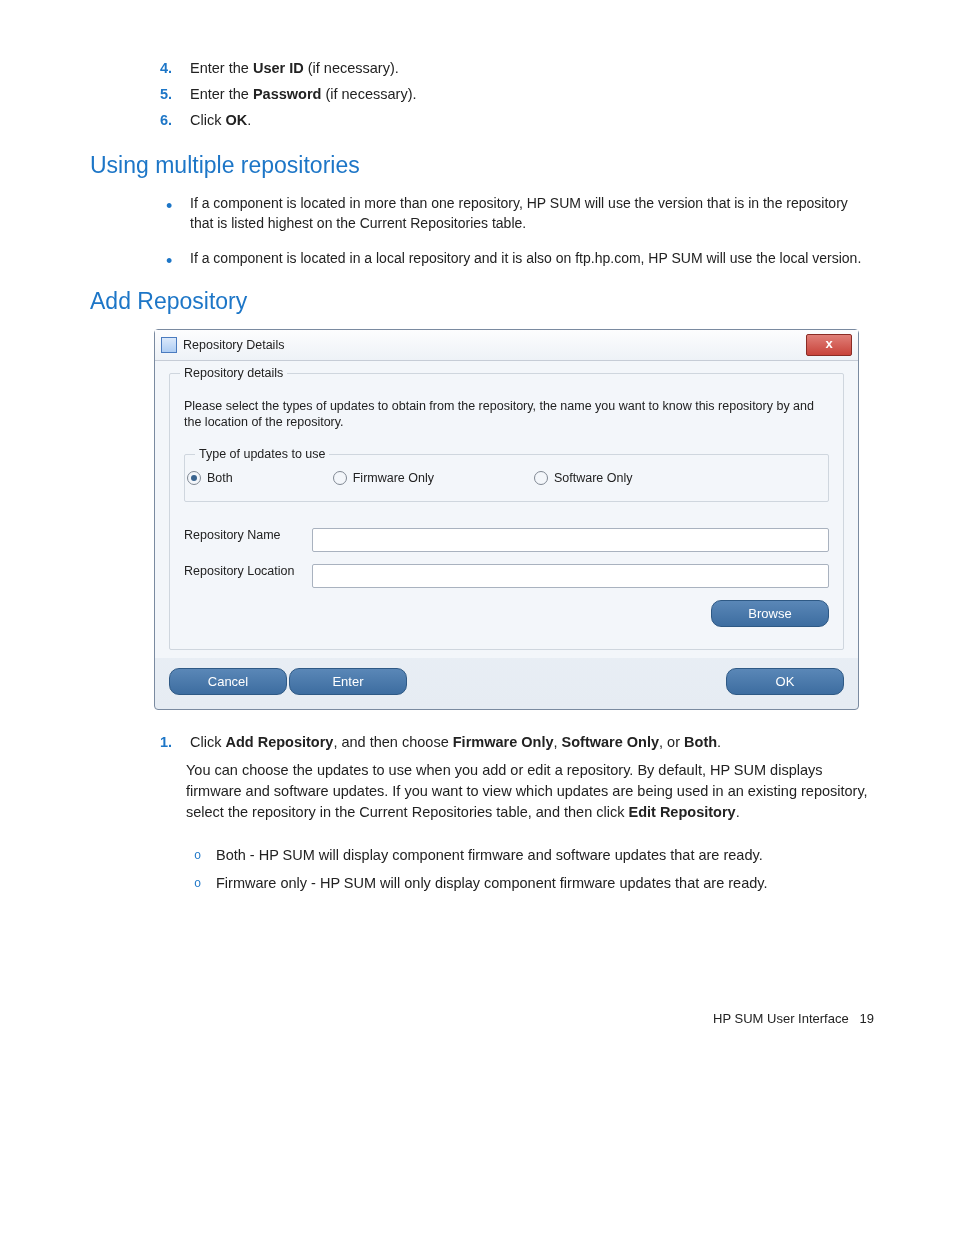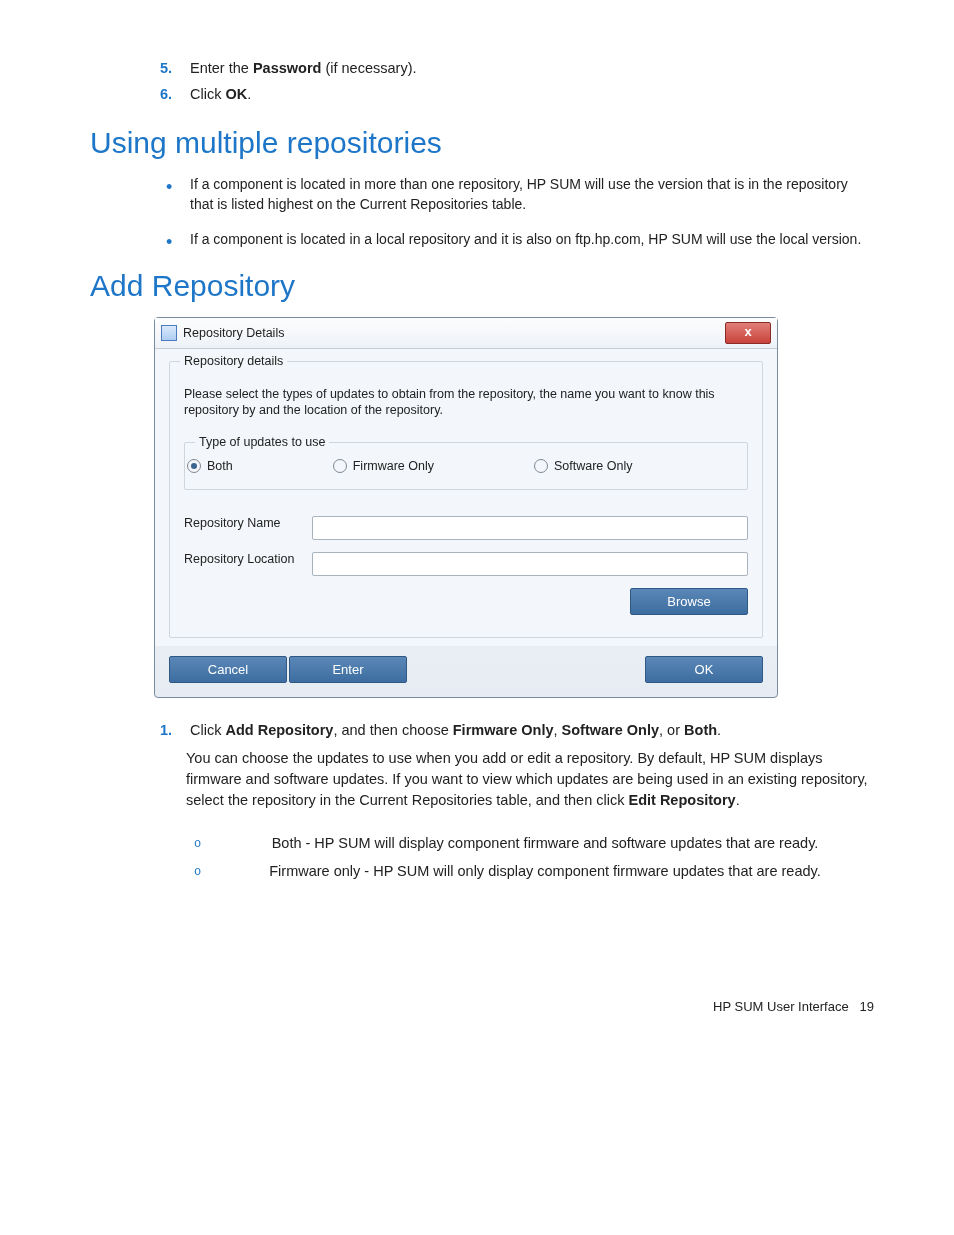--- a/index.html
+++ b/index.html
@@ -12,33 +12,33 @@
   }
   .page {
     padding: 60px 80px 40px 90px;
   }
   .ol-top { list-style: none; padding-left: 70px; margin: 0 0 24px 0; }
   .ol-top li { margin-bottom: 10px; font-size: 14.5px; }
   .ol-top .num { color: #1d76c7; font-weight: bold; display: inline-block; width: 26px; }
   h2.section {
     font-family: Arial, sans-serif;
     font-weight: 300;
-    font-size: 30px;
+    font-size: 23px;
     color: #1d76c7;
     margin: 20px 0 14px 0;
   }
   .para { margin: 0 0 12px 66px; font-size: 14.5px; line-height: 1.45; }
   .ul-bul { list-style: none; padding-left: 100px; margin: 0 0 20px 0; }
   .ul-bul li { position: relative; margin-bottom: 14px; font-size: 14px; line-height: 1.45; }
   .ul-bul li::before { content: "•"; color: #1d76c7; position: absolute; left: -24px; font-size: 18px; }
-  .ul-sub { list-style: none; padding-left: 126px; margin: 10px 0 20px 0; text-align: center; }
+  .ul-sub { list-style: none; padding-left: 126px; margin: 10px 0 20px 0; }
   .ul-sub li { position: relative; margin-bottom: 12px; font-size: 14.5px; }
   .ul-sub li::before { content: "o"; color: #1d76c7; position: absolute; left: -22px; font-size: 12px; font-family: "Courier New", monospace; top: 2px; }
   
-  .dialog-wrap { margin: 10px 0 24px 64px; width: 624px; }
+  .dialog-wrap { margin: 10px 0 24px 64px; width: 705px; }
   .dialog {
     border: 1px solid #7a8aa0;
     border-radius: 4px;
     background: linear-gradient(#f4f7fb, #e6ecf3);
     font-family: "Segoe UI", Tahoma, sans-serif;
     font-size: 12.5px;
     color: #222;
     box-shadow: 0 0 0 rgba(0,0,0,0);
   }
   .titlebar {
@@ -104,38 +104,42 @@
   }
   .browse-row { text-align: right; margin-top: 10px; }
   .btn {
     display: inline-block;
     min-width: 96px;
     padding: 5px 10px;
     text-align: center;
     color: #fff;
     background: linear-gradient(#5a87b7, #3d6da0);
     border: 1px solid #2e5985;
-    border-radius: 2px;
+    border-radius: 10px;
     font-size: 13px;
   }
   .btn-row { display: flex; padding: 10px 14px 14px 14px; gap: 2px; }
   .btn-row .spacer { flex: 1; }
   .footer {
     margin-top: 120px;
     text-align: right;
     font-size: 13px;
   }
   b { font-weight: bold; }
 </style>
 </head>
 <body>
 
 <div class="page">
 
   <ol class="ol-top">
+    <li>
+      <span class="num">4.</span>
+      <span><span>Enter the </span><b>User ID</b><span> (if necessary).</span></span>
+    </li>
     <li>
       <span class="num">5.</span>
       <span><span>Enter the </span><b>Password</b><span> (if necessary).</span></span>
     </li>
     <li>
       <span class="num">6.</span>
       <span><span>Click </span><b>OK</b><span>.</span></span>
     </li>
   </ol>
 

